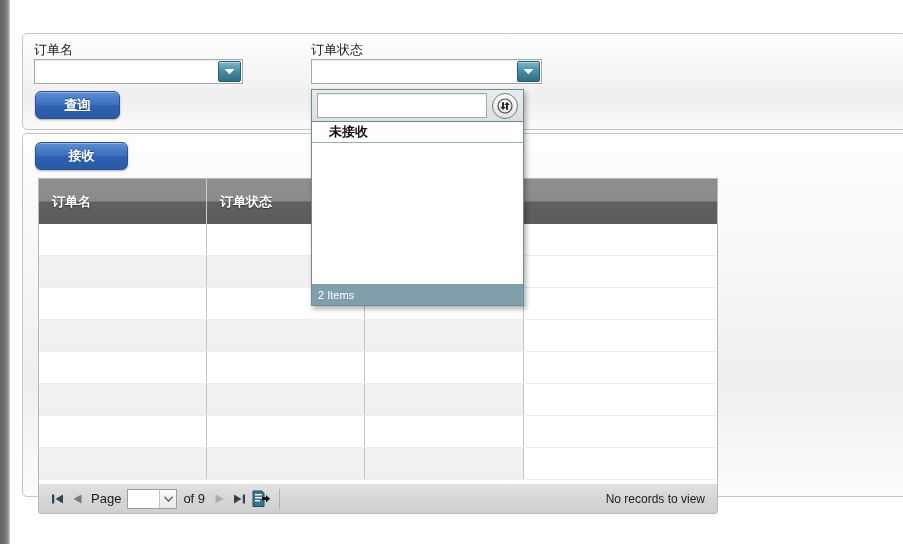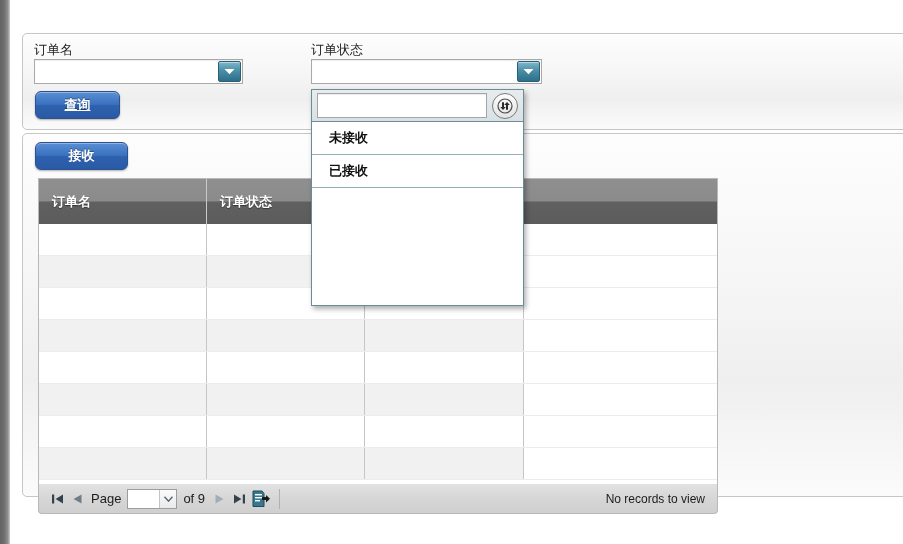--- a/index.html
+++ b/index.html
@@ -216,21 +216,21 @@
   .dd-refresh {
     flex: 0 0 24px; width: 24px; height: 24px; margin-left: 5px;
     border-radius: 50%;
     background: linear-gradient(to bottom, #fdfdfd 0%, #e3e3e3 100%);
     border: 1px solid #7a7a7a;
     display: flex; align-items: center; justify-content: center;
     cursor: pointer;
   }
   .dd-list { position: absolute; left: 0; top: 32px; right: 0; bottom: 21px; background: #ffffff; }
   .dd-item {
-    height: 33px; display: flex; align-items: center;
+    height: 21px; display: flex; align-items: center;
     padding-left: 17px;
     font-size: 13px; font-weight: bold; color: #111;
     border-bottom: 1px solid #8fb0bc;
     cursor: pointer;
     box-sizing: border-box;
   }
   .dd-footer {
     position: absolute; left: 0; right: 0; bottom: 0; height: 21px;
     background: #7f9fad;
     color: #ffffff; font-size: 11px;
@@ -394,17 +394,17 @@
       <div class="dd-refresh">
         <svg width="16" height="16" viewBox="0 0 16 16">
           <circle cx="8" cy="8" r="7" fill="none" stroke="#4a4a4a" stroke-width="1.2"></circle>
           <path d="M5 4.2 L5 9 L3.2 9 L6 12 L8.8 9 L7 9 L7 4.2 Z" fill="#2b2b2b"></path>
           <path d="M11 11.8 L11 7 L12.8 7 L10 4 L7.2 7 L9 7 L9 11.8 Z" fill="#2b2b2b"></path>
         </svg>
       </div>
     </div>
     <div class="dd-list" id="dd-list">
         <div class="dd-item">未接收</div>
-        <div class="dd-item">已接收</div>
-      </div>
+      </div>
+    <div class="dd-footer">2 Items</div>
   </div>
 
 </div>
 
 </body></html>

